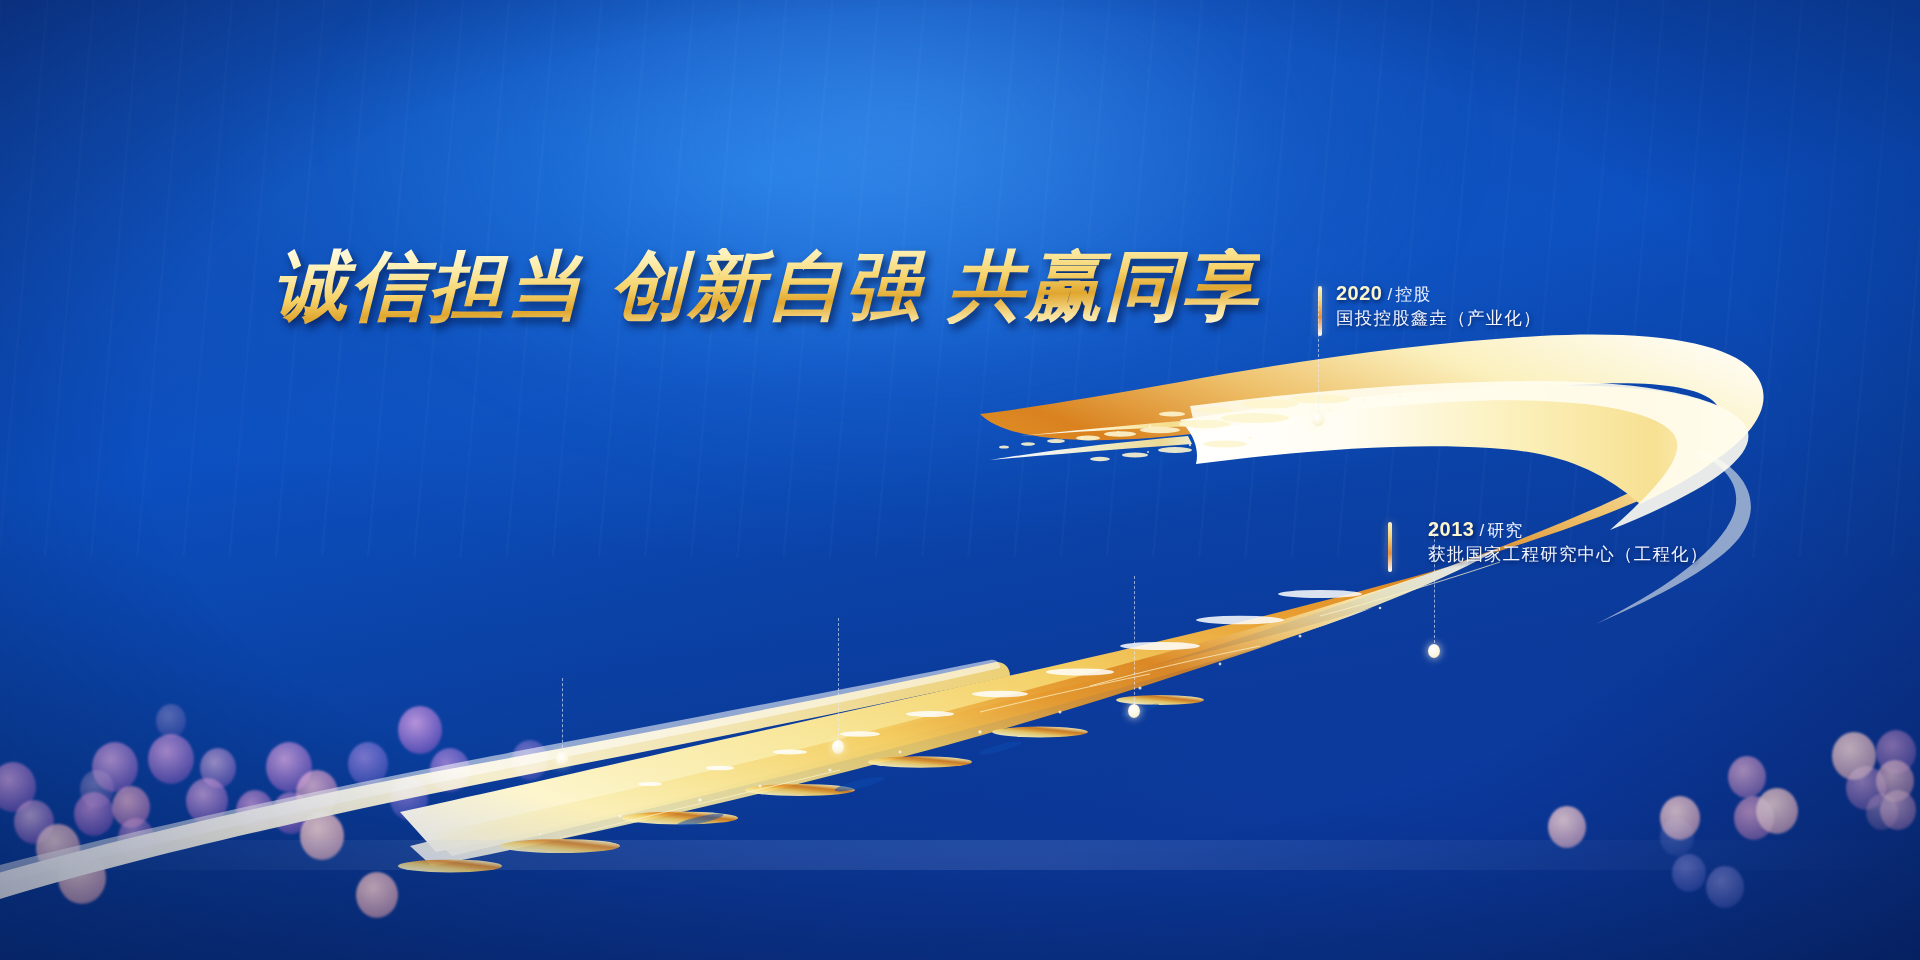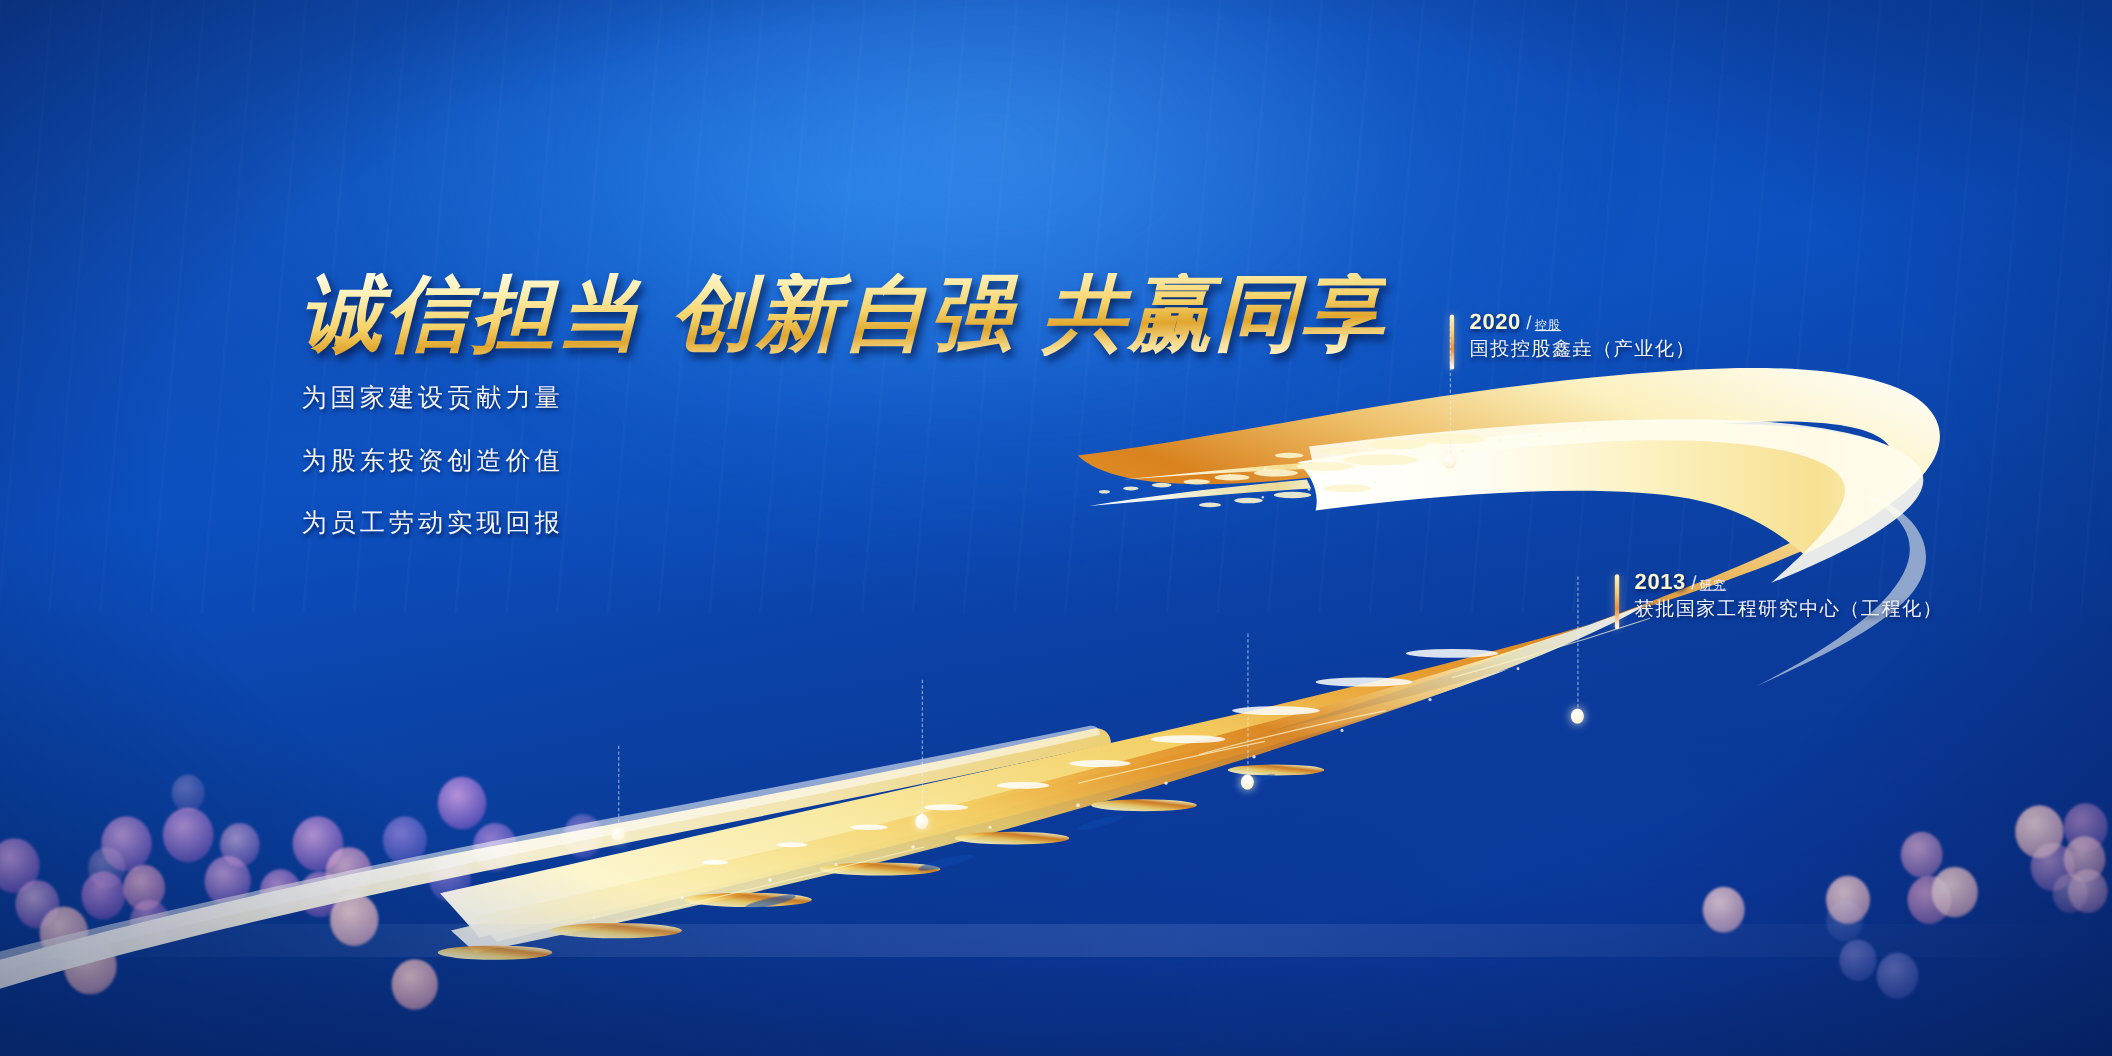--- a/index.html
+++ b/index.html
@@ -69,21 +69,21 @@
     position:absolute;left:0;top:4px;width:4px;height:50px;border-radius:2px;
     background:linear-gradient(180deg,#fdf4c4 0%,#f6d37a 30%,#e8903c 62%,#ffffff 100%);
     box-shadow:0 0 8px rgba(255,225,160,.45);
   }
   .marker .txtwrap{padding-left:18px;}
   .marker .year{
     font-size:20px;font-weight:700;color:#fbf6cf;letter-spacing:.5px;
     text-shadow:1px 2px 4px rgba(2,20,70,.8);
   }
   .marker .sep{font-size:17px;color:#e7ecfb;margin:0 3px 0 5px;font-weight:400;}
-  .marker .tag{font-size:11px;color:#eef2ff;letter-spacing:1px;text-decoration:underline;}
+  .marker .tag{font-size:17px;color:#eef2ff;letter-spacing:1px;}
   .marker .desc{
     font-size:17.5px;color:#f2f5ff;letter-spacing:1.2px;
     text-shadow:1px 2px 4px rgba(2,20,70,.8);
   }
   .leader{position:absolute;width:0;border-left:1.5px dashed rgba(230,238,255,.62);}
   .dot{position:absolute;width:12px;height:14px;border-radius:50%;
     background:radial-gradient(circle at 38% 32%, #ffffff 0%, #fdf7e2 55%, #f2e4b8 100%);
     box-shadow:0 0 9px rgba(255,248,220,.85);}
 </style>
 </head>
@@ -316,36 +316,31 @@
     <div class="bokeh" style="left:1866px;top:794px;width:32px;height:36px;background:radial-gradient(circle at 40% 35%, rgba(228,160,164,.5), rgba(186,100,116,.34) 70%, rgba(146,70,92,.1));"></div>
     <div class="bokeh" style="left:1548px;top:806px;width:38px;height:42px;background:radial-gradient(circle at 40% 35%, rgba(255,214,174,.88), rgba(246,168,120,.68) 70%, rgba(206,124,84,.22));"></div>
   </div>
 
   <div class="bandline"></div>
   <div class="vignette"></div>
 
 
   <div class="headline"><span>诚信担当</span><span class="gap"></span><span>创新自强</span><span class="gap"></span><span>共赢同享</span></div>
 
-  <div class="slogans">
-    <div class="slogan">为国家建设贡献力量</div>
-    <div class="slogan">为股东投资创造价值</div>
-    <div class="slogan">为员工劳动实现回报</div>
-  </div>
 
   <div class="leader" style="left:562px;top:678px;height:80px;"></div>
   <div class="dot" style="left:556px;top:752px;"></div>
 
   <div class="leader" style="left:838px;top:618px;height:128px;"></div>
   <div class="dot" style="left:832px;top:740px;"></div>
 
   <div class="leader" style="left:1134px;top:576px;height:134px;"></div>
   <div class="dot" style="left:1128px;top:704px;"></div>
 
-  <div class="marker" style="left:1468px;top:518px;">
+  <div class="marker" style="left:1388px;top:518px;padding-left:22px;">
     <div class="bar"></div>
     <div class="txtwrap">
       <div>
         <span class="year">2013</span><span class="sep">/</span><span class="tag">研究</span>
       </div>
       <div class="desc">获批国家工程研究中心（工程化）</div>
     </div>
   </div>
   <div class="leader" style="left:1434px;top:524px;height:124px;"></div>
   <div class="dot" style="left:1428px;top:644px;"></div>

